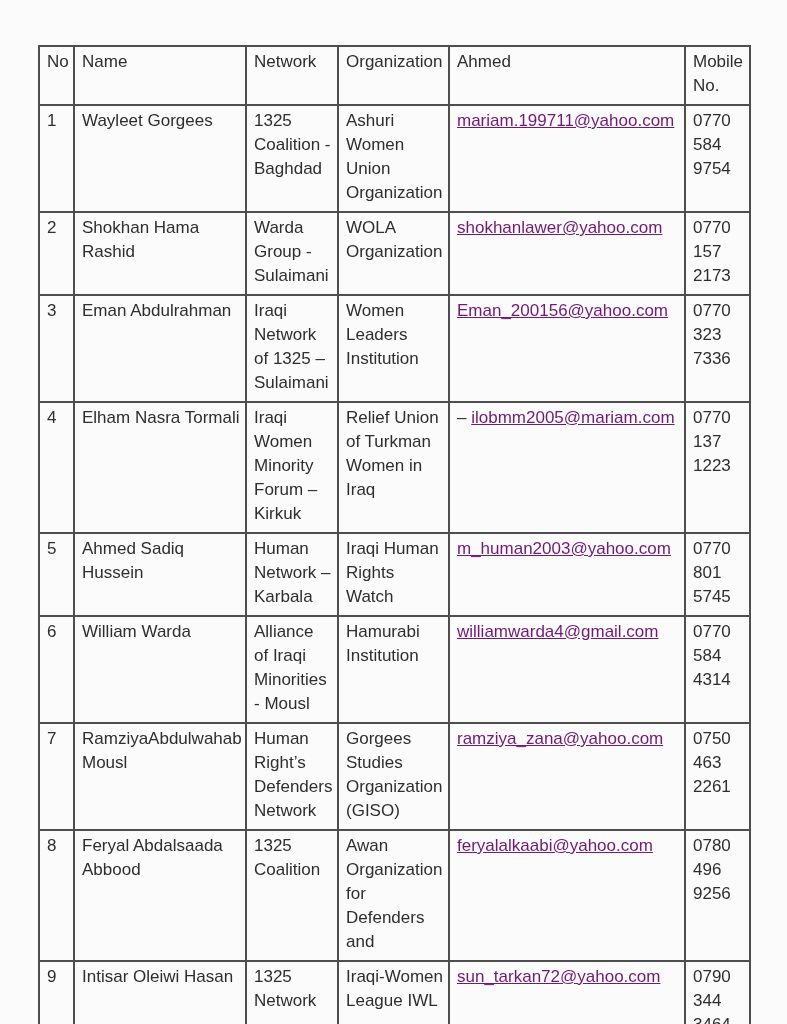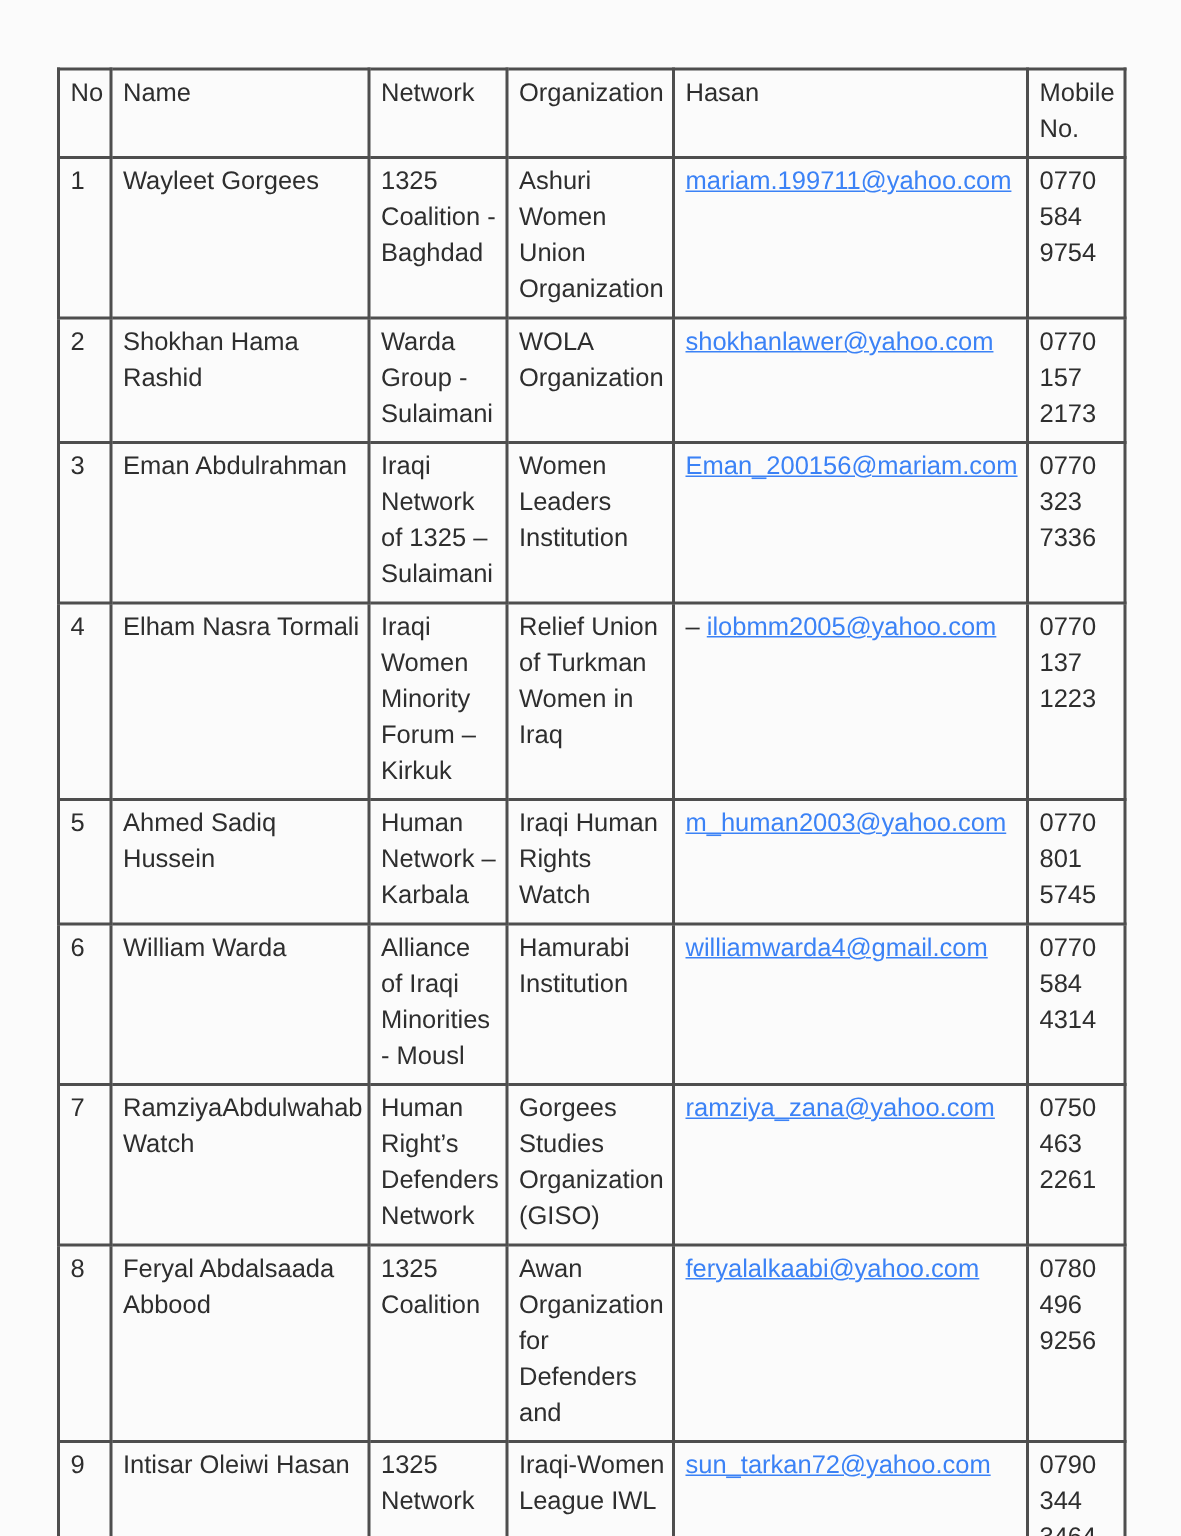--- a/index.html
+++ b/index.html
@@ -29,21 +29,21 @@
     text-align:left;
     font-weight:400;
     font-size:17px;
     line-height:24px;
     padding:3px 5px 6px 7px;
     white-space:pre-line;
     overflow:hidden;
   }
   td.cell-email{white-space:nowrap;}
   a.email-link{
-    color:#3b82f6;
+    color:#701a75;
     text-decoration:underline;
     cursor:pointer;
   }
   .email-prefix{color:#2e2e2e;}
 </style>
 </head>
 <body>
 
 <div class="page">
   <table class="contacts">
@@ -54,21 +54,21 @@
       <col class="c-org">
         <col class="c-email">
         <col class="c-mobile">
     </colgroup>
     <thead>
       <tr>
         <th>No</th>
         <th>Name</th>
         <th>Network</th>
         <th>Organization</th>
-        <th>Hasan</th>
+        <th>Ahmed</th>
         <th>Mobile
 No.</th>
       </tr>
     </thead>
     <tbody>
       <tr>
         <td>1</td>
         <td>Wayleet Gorgees</td>
         <td>1325
 Coalition -
@@ -99,38 +99,38 @@
       <tr>
         <td>3</td>
         <td>Eman Abdulrahman</td>
         <td>Iraqi
 Network
 of 1325 –
 Sulaimani</td>
         <td>Women
 Leaders
 Institution</td>
-        <td class="cell-email"><span class="email-prefix"></span><a class="email-link">Eman_200156@mariam.com</a></td>
+        <td class="cell-email"><span class="email-prefix"></span><a class="email-link">Eman_200156@yahoo.com</a></td>
         <td>0770
 323
 7336</td>
       </tr>
       <tr>
         <td>4</td>
         <td>Elham Nasra Tormali</td>
         <td>Iraqi
 Women
 Minority
 Forum –
 Kirkuk</td>
         <td>Relief Union
 of Turkman
 Women in
 Iraq</td>
-        <td class="cell-email"><span class="email-prefix">– </span><a class="email-link">ilobmm2005@yahoo.com</a></td>
+        <td class="cell-email"><span class="email-prefix">– </span><a class="email-link">ilobmm2005@mariam.com</a></td>
         <td>0770
 137
 1223</td>
       </tr>
       <tr>
         <td>5</td>
         <td>Ahmed Sadiq
 Hussein</td>
         <td>Human
 Network –
@@ -153,21 +153,21 @@
         <td>Hamurabi
 Institution</td>
         <td class="cell-email"><span class="email-prefix"></span><a class="email-link">williamwarda4@gmail.com</a></td>
         <td>0770
 584
 4314</td>
       </tr>
       <tr>
         <td>7</td>
         <td>RamziyaAbdulwahab
-Watch</td>
+Mousl</td>
         <td>Human
 Right’s
 Defenders
 Network</td>
         <td>Gorgees
 Studies
 Organization
 (GISO)</td>
         <td class="cell-email"><span class="email-prefix"></span><a class="email-link">ramziya_zana@yahoo.com</a></td>
         <td>0750

